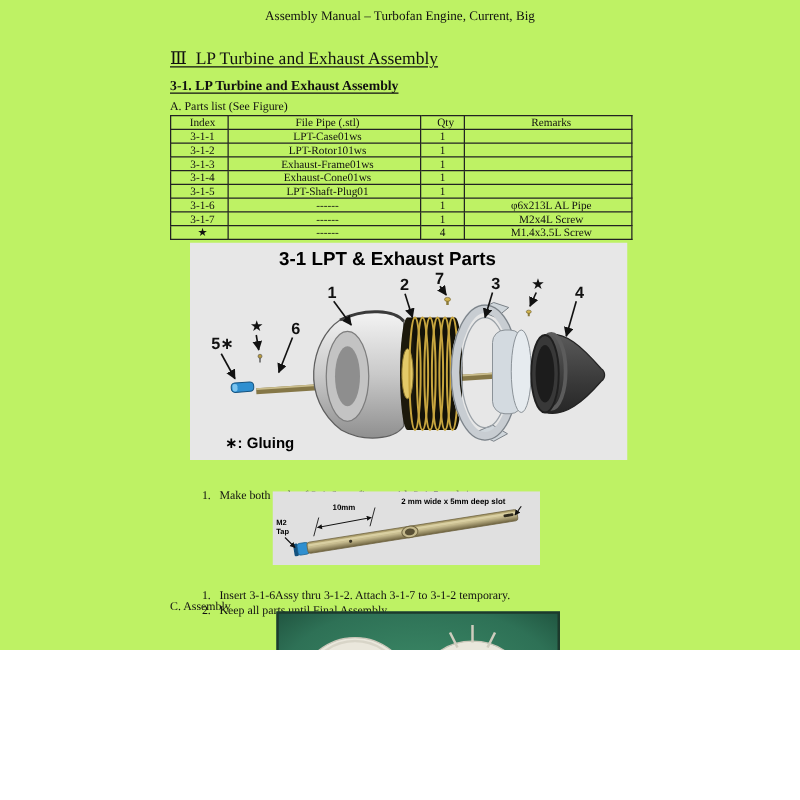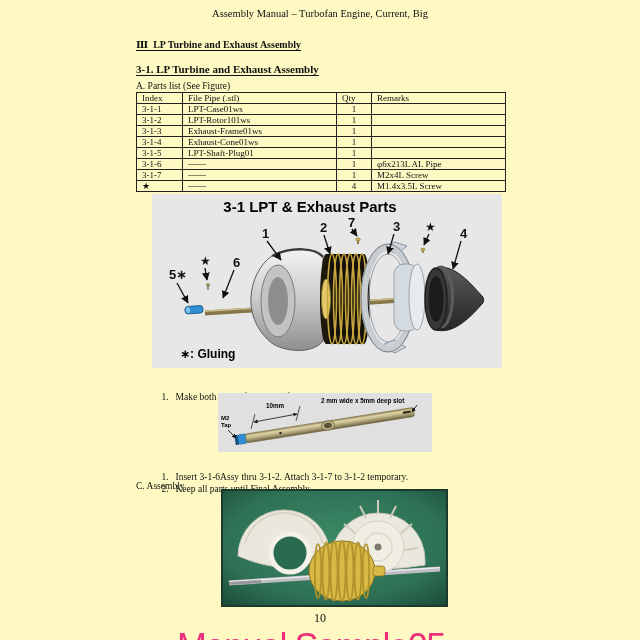--- a/index.html
+++ b/index.html
@@ -1,35 +1,35 @@
 <!DOCTYPE html>
 <html><head>
 <meta charset="utf-8">
 <style>
   html,body{margin:0;padding:0;}
   #page{
-    position:relative; width:640px; height:640px; background:#fef9c3;
+    position:relative; width:640px; height:520px; background:#bef264;
     font-family:"Liberation Serif","DejaVu Serif","DejaVu Sans",serif;
     color:#111; overflow:hidden;
   }
   .abs{position:absolute;}
   .doc-header{top:8px; left:0; width:640px; text-align:center; font-size:10.5px;}
-  .h-section{top:39px; left:136px; font-size:10px; font-weight:bold;
+  .h-section{top:39px; left:136px; font-size:14px; font-weight:normal;
     text-decoration:underline; text-underline-offset:2px; white-space:pre;}
   .h-subsection{top:63px; left:136px; font-size:11px; font-weight:bold;
     text-decoration:underline; text-underline-offset:2px; white-space:pre;}
   .caption-a{top:81px; left:136px; font-size:9.5px;}
 
   table.parts{
     position:absolute; top:92px; left:136px; border-collapse:collapse;
     font-size:9px; table-layout:fixed; width:369px;
   }
   table.parts th, table.parts td{
     border:1px solid #222; height:10px; padding:0 0 0 5px;
-    font-weight:normal; text-align:left; overflow:hidden; white-space:nowrap;
+    font-weight:normal; text-align:center; overflow:hidden; white-space:nowrap;
     line-height:10px;
   }
   table.parts col.c-index{width:46px;}
   table.parts col.c-file{width:154px;}
   table.parts col.c-qty{width:35px;}
   table.parts col.c-remarks{width:134px;}
   table.parts td.qty{text-align:center; padding:0;}
 
   .fig1{top:194px; left:152px; width:350px; height:174px;}
   .fig2{top:393px; left:218px; width:214px; height:59px;}

